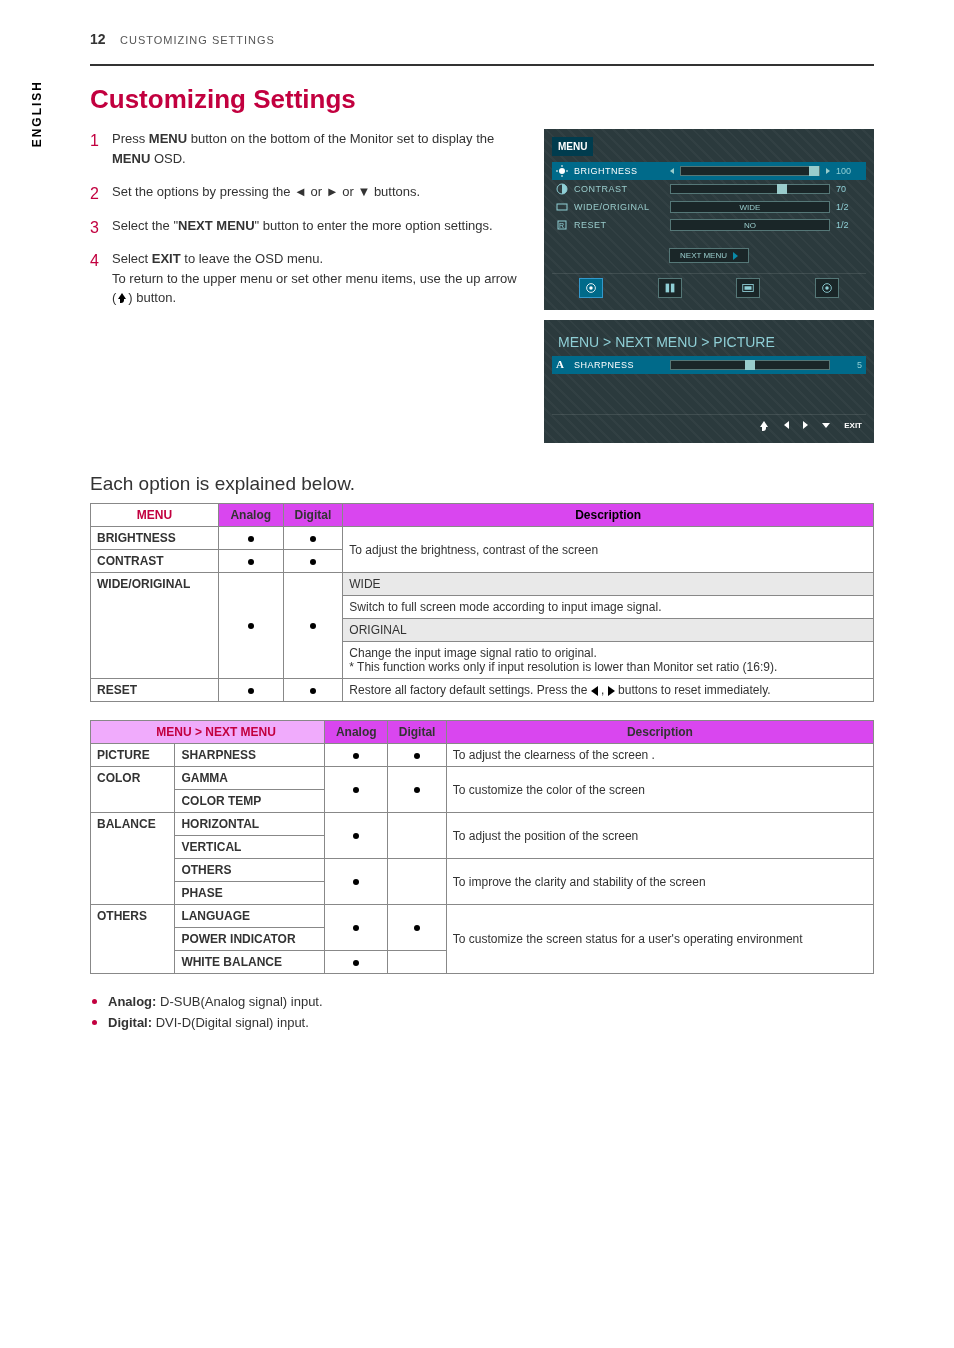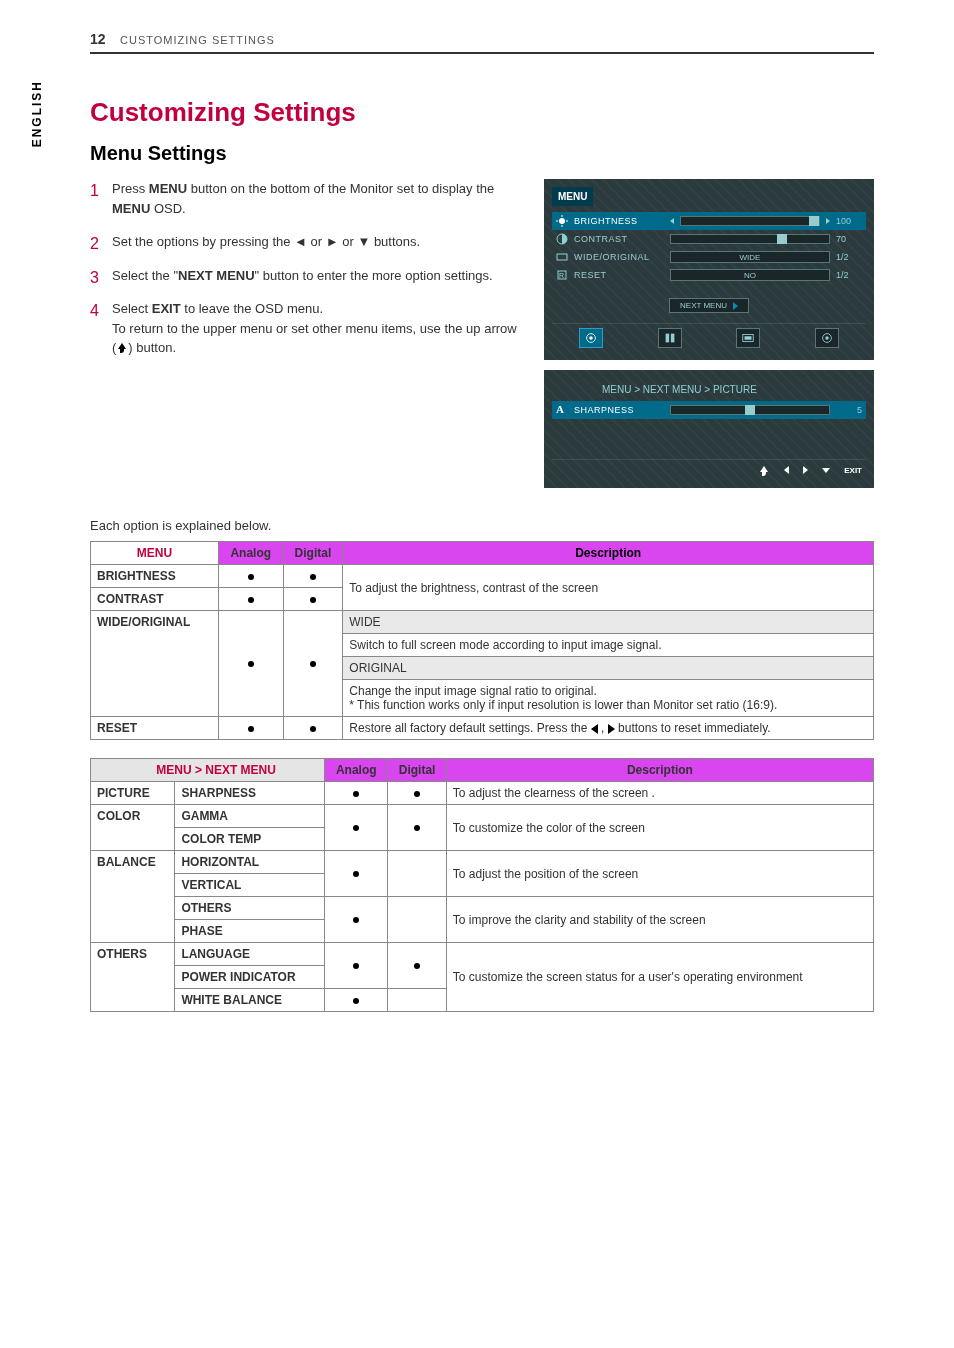--- a/index.html
+++ b/index.html
@@ -20,36 +20,36 @@
     top: 80px;
     writing-mode: vertical-rl;
     transform: rotate(180deg);
     font-weight: bold;
     letter-spacing: 2px;
     font-size: 12px;
     color: #000;
   }
   .header-line {
     border-bottom: 2px solid #333;
-    padding-bottom: 4px;
+    padding-bottom: 16px;
     margin-left: 60px;
-    margin-bottom: 43px;
+    margin-bottom: 18px;
   }
   .header-line .pnum { font-weight: bold; font-size: 14px; margin-right: 10px; }
   .header-line .htxt { font-size: 11px; letter-spacing: 1px; color: #555; }
   .content { margin-left: 60px; position: relative; }
   h1.title { color: #c2003f; font-size: 26px; font-weight: bold; margin: 0 0 14px 0; }
   h2.subtitle { color: #000; font-size: 20px; font-weight: bold; margin: 0 0 14px 0; }
   .two-col { display: flex; gap: 20px; }
   .left-text { flex: 1; }
   ol.steps { list-style: none; padding: 0; margin: 0; }
   ol.steps li { margin-bottom: 14px; font-size: 13px; line-height: 1.5; position: relative; padding-left: 22px; }
   ol.steps li .num { position: absolute; left: 0; top: 0; color: #c2003f; font-size: 16px; font-weight: 400; }
   .b { font-weight: bold; }
-  .note-after { font-size: 13px; margin: 20px 0 8px 60px; }
+  .note-after { font-size: 19px; margin: 20px 0 8px 60px; }
 
   
   .osd-wrap { width: 330px; }
   .osd-panel {
     background: #2b3a3d;
     background-image: repeating-linear-gradient(45deg, rgba(255,255,255,0.03) 0 2px, transparent 2px 8px);
     color: #9cc;
     font-size: 10px;
     padding: 8px;
     margin-bottom: 10px;
@@ -75,21 +75,21 @@
   .osd-next-row { text-align:center; margin-top:14px; position:relative;}
   .osd-next-btn {
     display:inline-flex; align-items:center; gap:6px;
     background:#1a2628; border:1px solid #577; color:#9cc; font-size:8px; padding:2px 10px;
   }
   .osd-tri-right { width:0;height:0;border-top:4px solid transparent;border-bottom:4px solid transparent;border-left:5px solid #0a8aa8; display:inline-block;}
   .osd-tri-left-sm { width:0;height:0;border-top:3px solid transparent;border-bottom:3px solid transparent;border-right:4px solid #9cc; display:inline-block;}
   .osd-tabrow { display:flex; justify-content:space-around; margin-top:10px; padding:4px 0; border-top:1px solid rgba(255,255,255,0.1);}
   .osd-tabrow .tab { width:24px; height:20px; background:#1a2628; border:1px solid #577; display:flex; align-items:center; justify-content:center;}
   .osd-tabrow .tab.active { background:#006a8a; border-color:#39c; }
-  .osd-breadcrumb { font-size:10px; color:#8fcfd6; padding:6px;margin-left:44px; }
+  .osd-breadcrumb { font-size:14px; color:#8fcfd6; padding:6px; }
   .osd-picture-val { flex:0 0 26px; text-align:right; color:#8fcfd6; font-size:9px; }
   .osd-footer { display:flex; justify-content:flex-end; gap:14px; padding:6px 4px 2px; border-top:1px solid rgba(255,255,255,0.1); margin-top:40px;}
   .osd-footer .fbtn { color:#fff; font-size:8px; }
   .tri { display:inline-block; width:0; height:0; }
   .tri.left { border-top:4px solid transparent; border-bottom:4px solid transparent; border-right:5px solid #fff;}
   .tri.right{ border-top:4px solid transparent; border-bottom:4px solid transparent; border-left:5px solid #fff;}
   .tri.down { border-left:4px solid transparent; border-right:4px solid transparent; border-top:5px solid #fff;}
 
   
   table.spec {
@@ -101,21 +101,21 @@
   }
   table.spec th, table.spec td {
     border: 1px solid #888;
     padding: 4px 6px;
     text-align: left;
     vertical-align: middle;
   }
   table.spec th { background: #d946ef; text-align: center; font-weight: bold; }
   table.spec th.hdr-menu { color: #c2003f; background:#fff; }
   table.spec th.hdr-desc { color:#000; }
-  table.spec th.hdr-menu2 { color:#c2003f; background:#e5e5e5;padding-left:23px; }
+  table.spec th.hdr-menu2 { color:#c2003f; background:#f0abfc;padding-left:23px; }
   table.spec td.center { text-align: center; }
   table.spec td.shade { background: #e9e9e9; }
   .dot { display:inline-block; width:6px; height:6px; background:#000; border-radius:50%; vertical-align:middle;}
   .menu-name { font-weight:bold; }
 
   ul.notes { margin: 8px 0 0 60px; padding-left: 18px; font-size:13px; }
   ul.notes li { margin-bottom:4px; }
   ul.notes li::marker { color:#c2003f; font-size:16px; }
 
   .tri-inline { display:inline-block; width:0; height:0; vertical-align:middle;}
@@ -131,21 +131,20 @@
 <div class="page">
   <div class="side-tab">ENGLISH</div>
 
   <div class="header-line">
     <span class="pnum">12</span>
     <span class="htxt">CUSTOMIZING SETTINGS</span>
   </div>
 
   <div class="content">
     <h1 class="title">Customizing Settings</h1>
-    <h2 class="subtitle">Menu Settings</h2>
 
     <div class="two-col">
       <div class="left-text">
         <ol class="steps">
           <li>
             <span class="num">1</span>
             <span>Press </span><span class="b">MENU</span><span> button on the bottom of the Monitor set to display the </span><span class="b">MENU</span><span> OSD.</span>
           </li>
           <li>
             <span class="num">2</span>
@@ -390,13 +389,17 @@
       <td class="menu-name">POWER INDICATOR</td>
     </tr>
     <tr>
       <td class="menu-name">WHITE BALANCE</td>
       <td class="center"><span class="dot"></span></td>
       <td class="center"></td>
     </tr>
   </tbody>
     </table>
 
+  <ul class="notes">
+    <li><span class="b">Analog:</span><span> D-SUB(Analog signal) input.</span></li>
+    <li><span class="b">Digital:</span><span> DVI-D(Digital signal) input.</span></li>
+  </ul>
 </div>
 
 </body></html>

